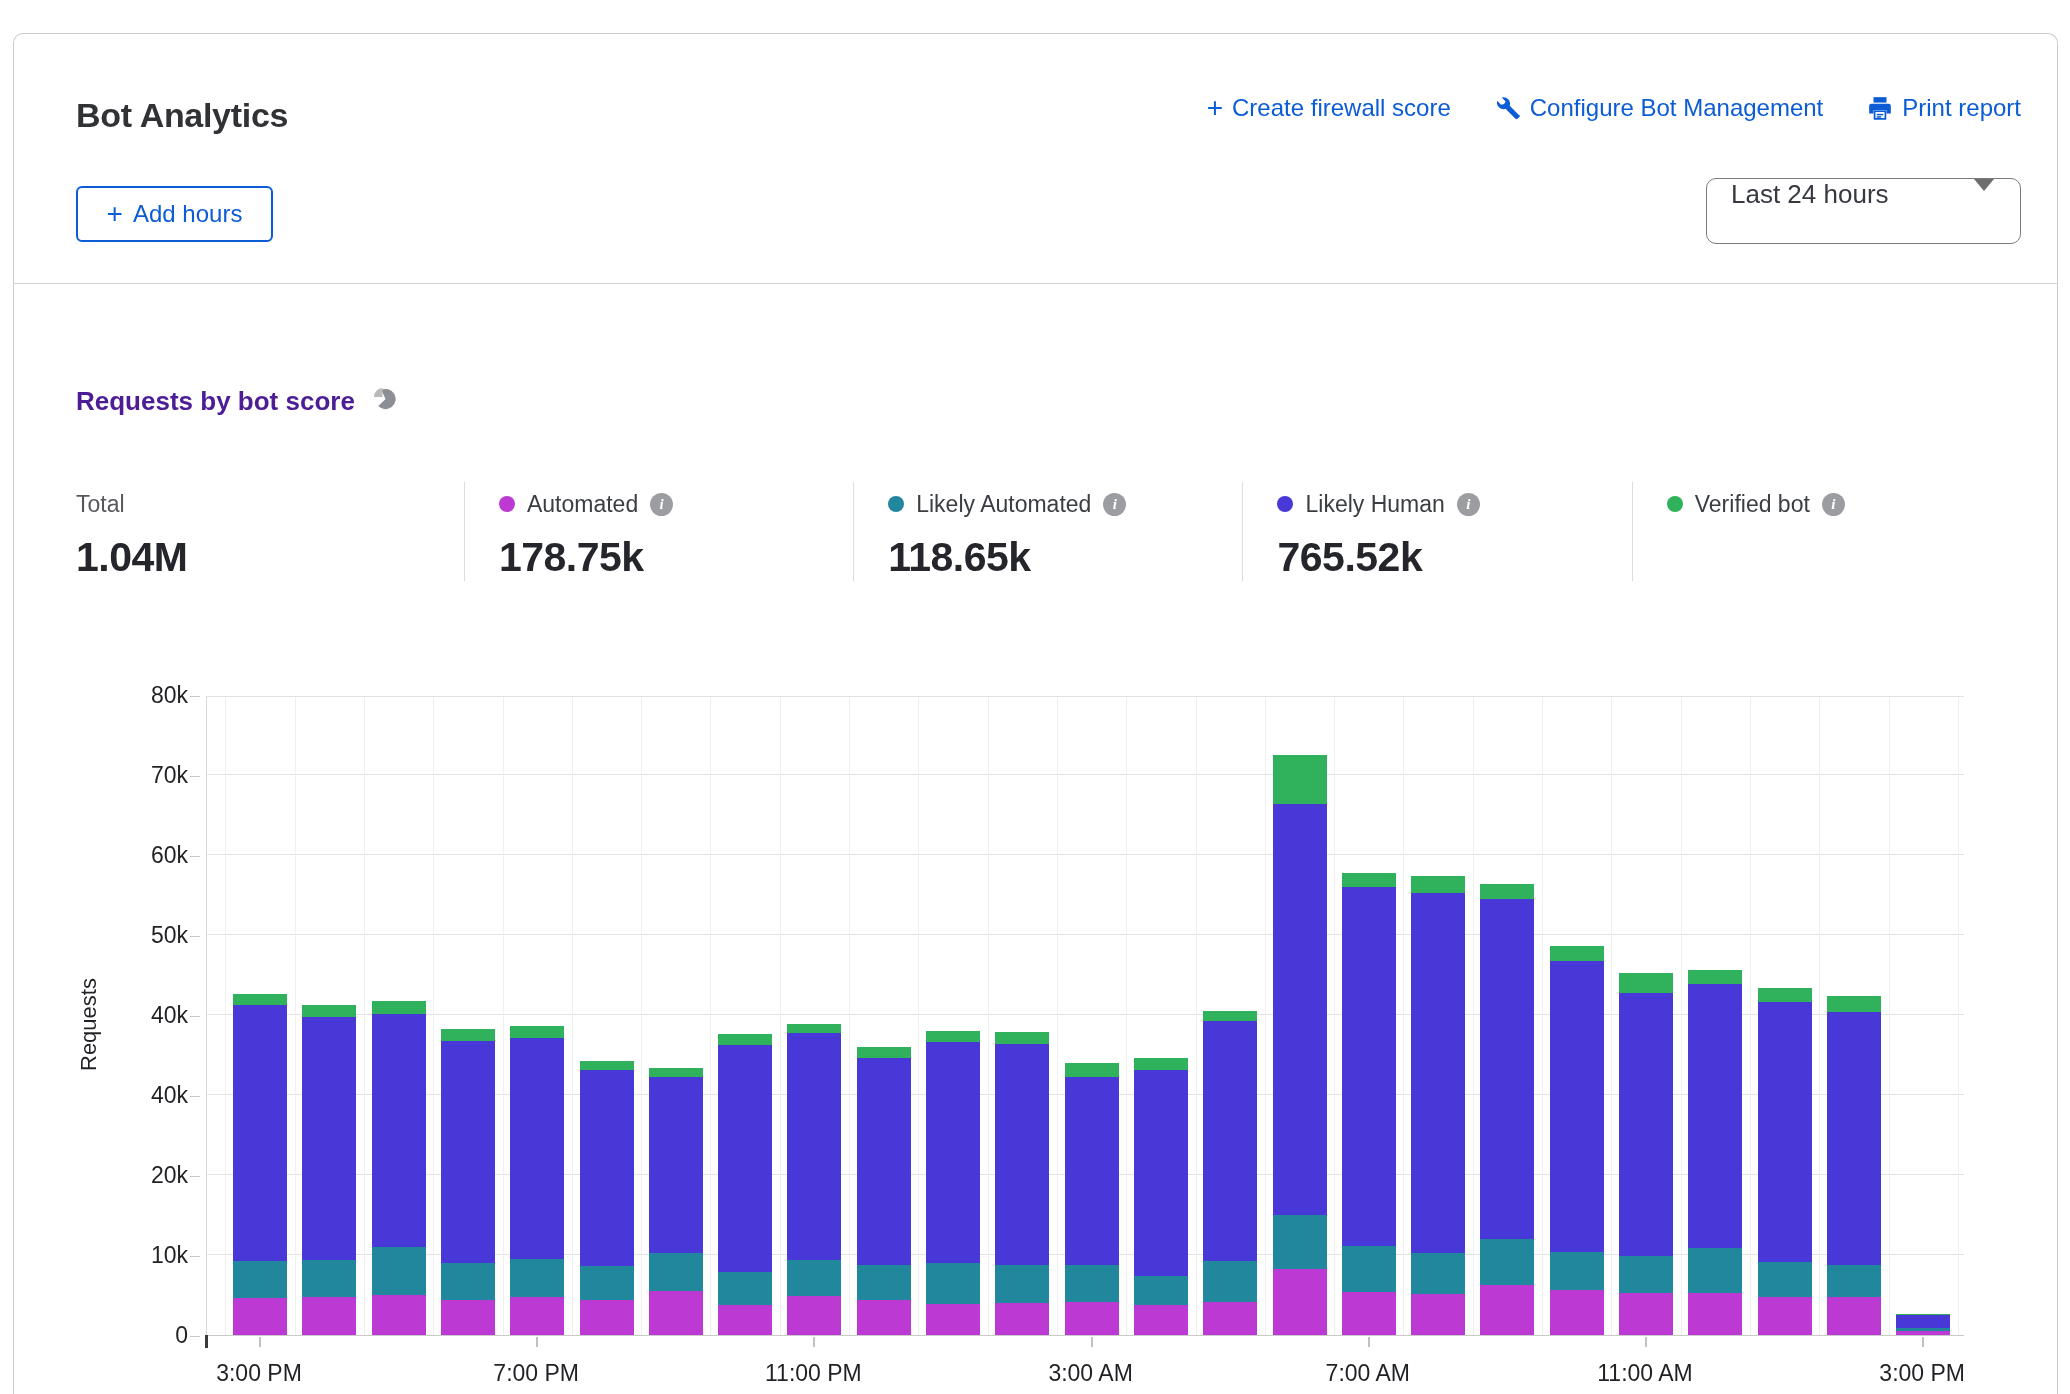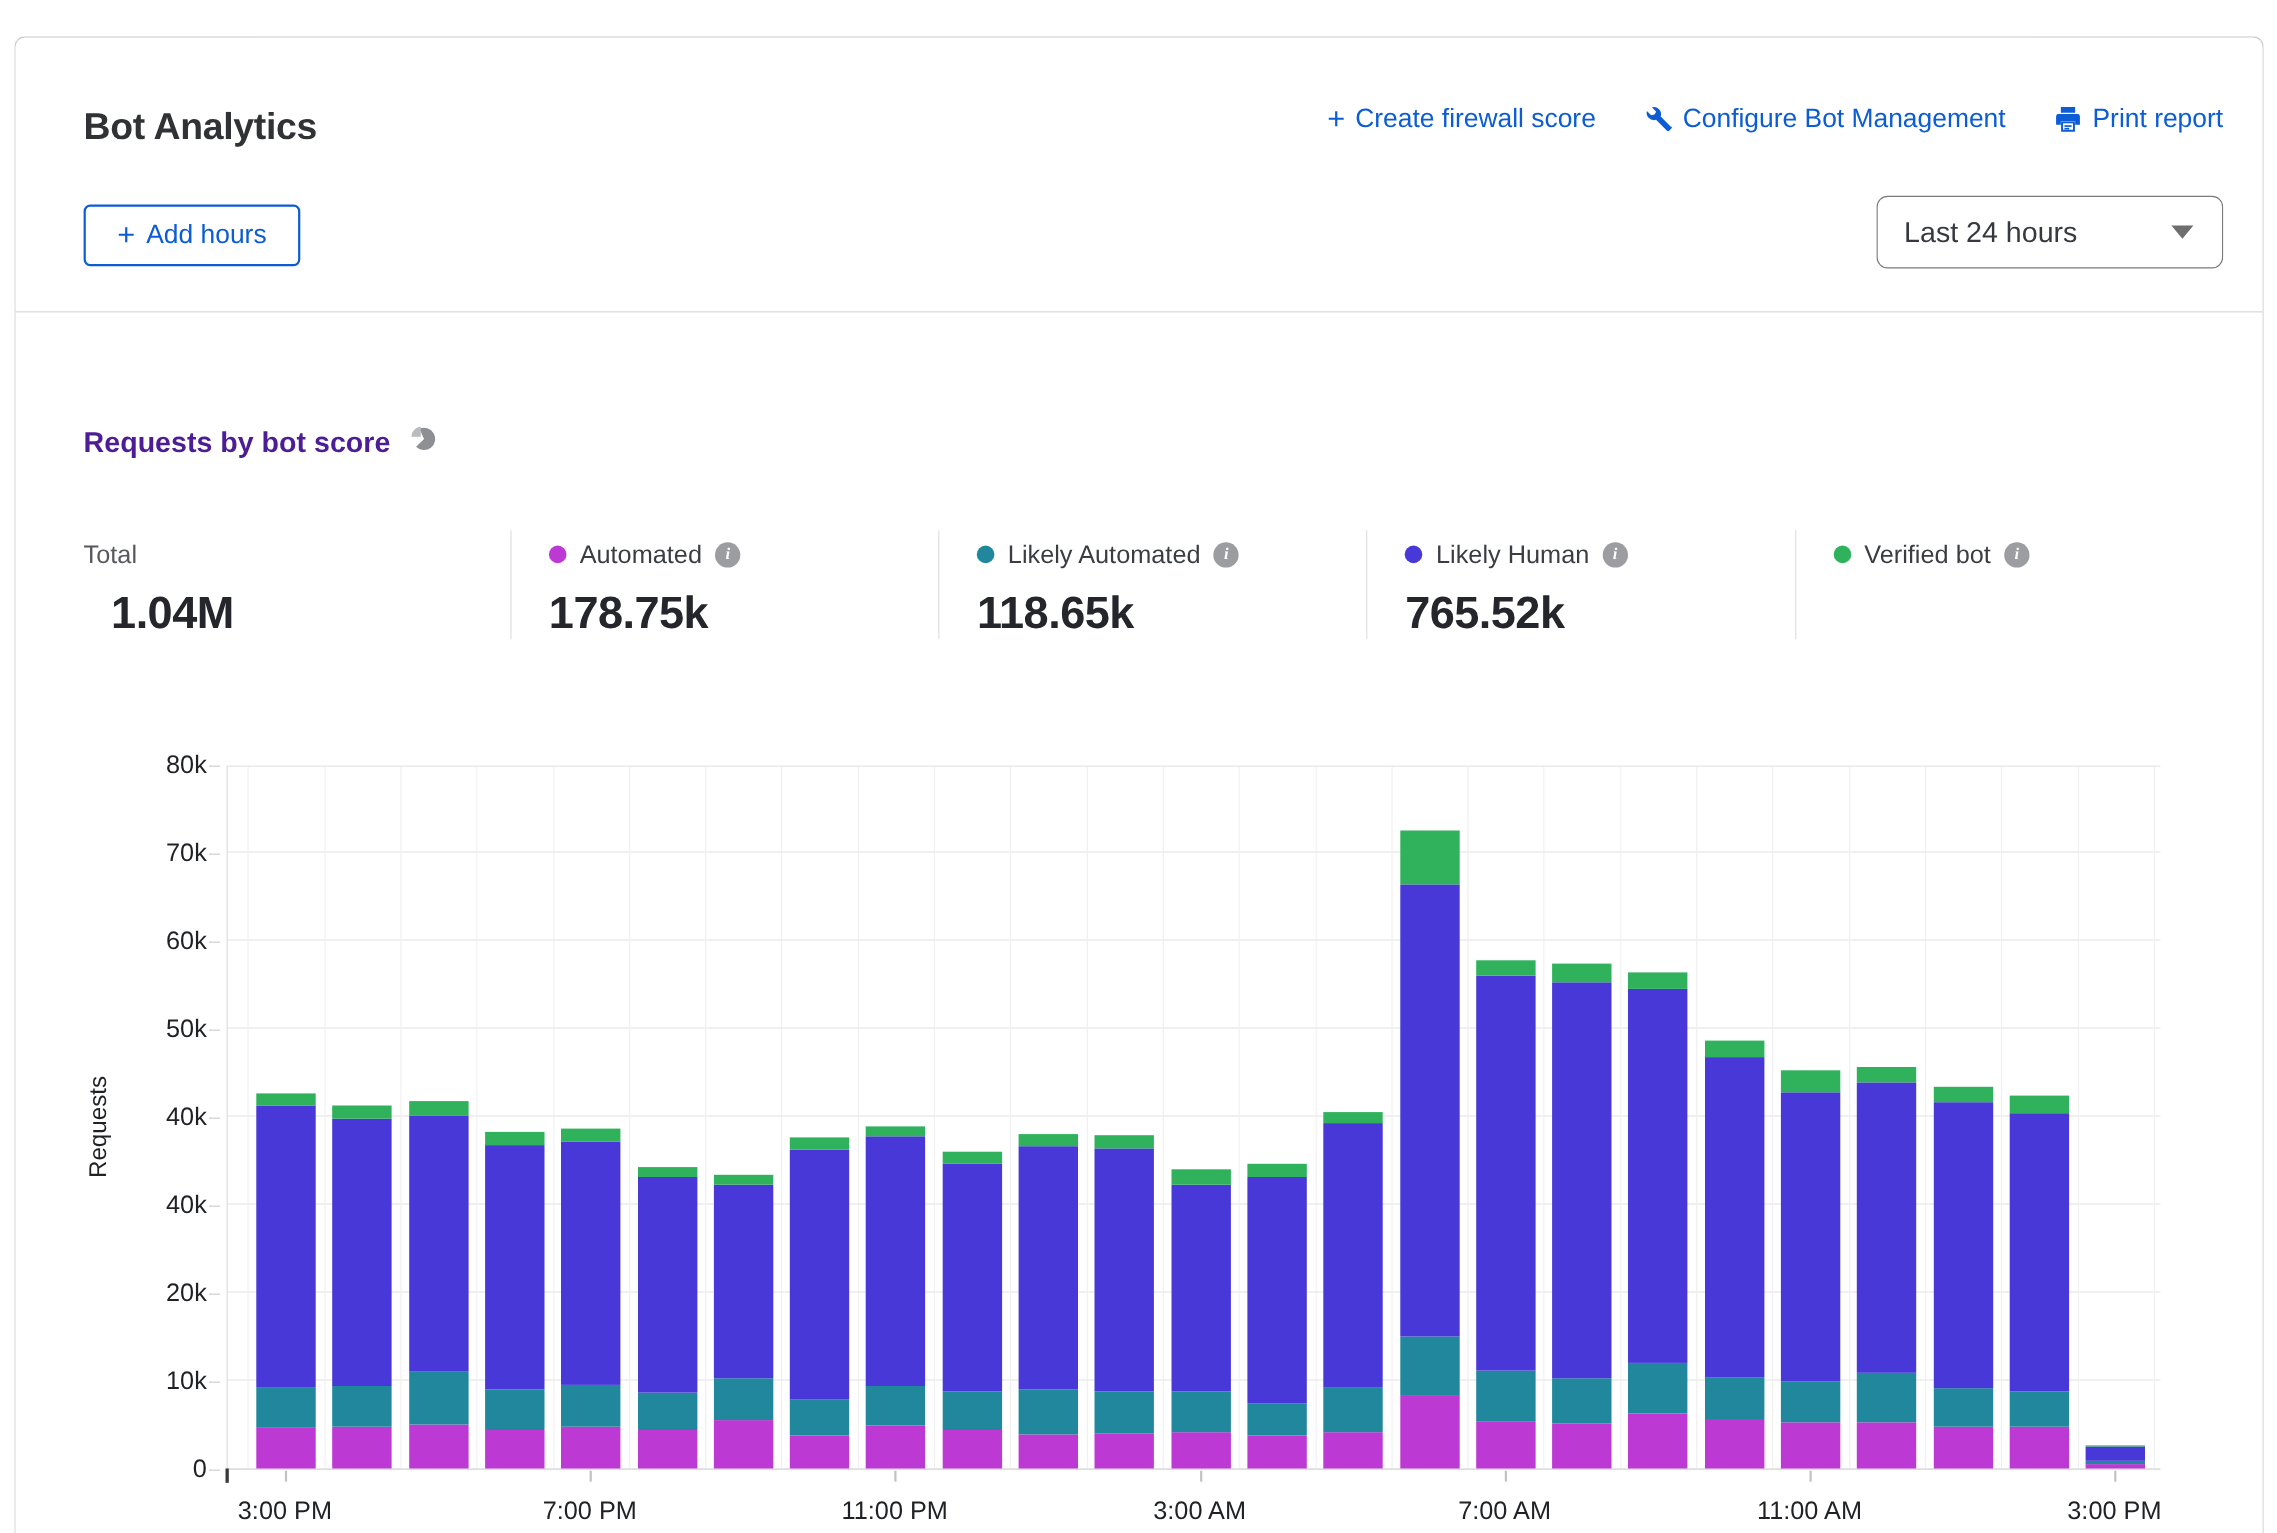--- a/index.html
+++ b/index.html
@@ -32,21 +32,21 @@
   .plus-glyph { font-size:28px; font-weight:400; line-height:1; }
   .add-filter-btn {
     position:absolute; left:62px; top:152px;
     width:197px; height:56px; border:2px solid #0B5CD5; border-radius:6px;
     background:#fff; color:#0B5CD5; font-size:24px;
     display:flex; align-items:center; justify-content:center; gap:10px; cursor:pointer;
   }
   .time-select {
     position:absolute; right:36px; top:144px;
     width:315px; height:66px; border:1.5px solid #7B7B7B; border-radius:10px;
-    background:#fff; display:flex; align-items:center; cursor:pointer;
+    background:#fff; display:flex; cursor:pointer;
   }
   .time-select .sel-label { font-size:26px; color:#36393F; padding-left:24px; flex:1; }
   .caret {
     width:0; height:0; margin-right:26px;
     border-left:10px solid transparent; border-right:10px solid transparent;
     border-top:12px solid #6E6E6E;
   }
   
   .section-title-row {
     position:absolute; left:62px; top:352px;
@@ -61,21 +61,21 @@
   .stat-label-plain { font-size:23px; color:#56585D; }
   .stat-label { font-size:23px; color:#3A3D42; }
   .dot { width:16px; height:16px; border-radius:50%; flex:0 0 auto; }
   .info-icon {
     width:23px; height:23px; border-radius:50%; background:#9B9DA1;
     color:#fff; font-size:15px; font-weight:700;
     display:inline-flex; align-items:center; justify-content:center;
     font-family:"Liberation Serif","DejaVu Serif",serif; font-style:italic;
   }
   .stat-value { margin-top:14px; font-size:41px; font-weight:600; color:#24262B; letter-spacing:-0.5px; }
-  .stat-col-total .stat-value { margin-top:14px;margin-left:25px; }
+  .stat-col-total .stat-value { margin-top:14px; }
   
   .chart { position:absolute; left:0; top:620px; width:2070px; height:774px; }
   .plot {
     position:absolute; left:192px; top:42px; width:1758px; height:640px;
     border-left:1px solid #D9D9D9; border-bottom:1px solid #C9C9C9; border-top:1px solid #E2E2E2;
   }
   .hgrid { position:absolute; left:0; width:100%; height:1px; background:#E4E4E4; }
   .vgrid { position:absolute; top:0; width:1px; height:100%; background:#EFEFEF; }
   .bar-seg { position:absolute; }
   .y-tick-label {

